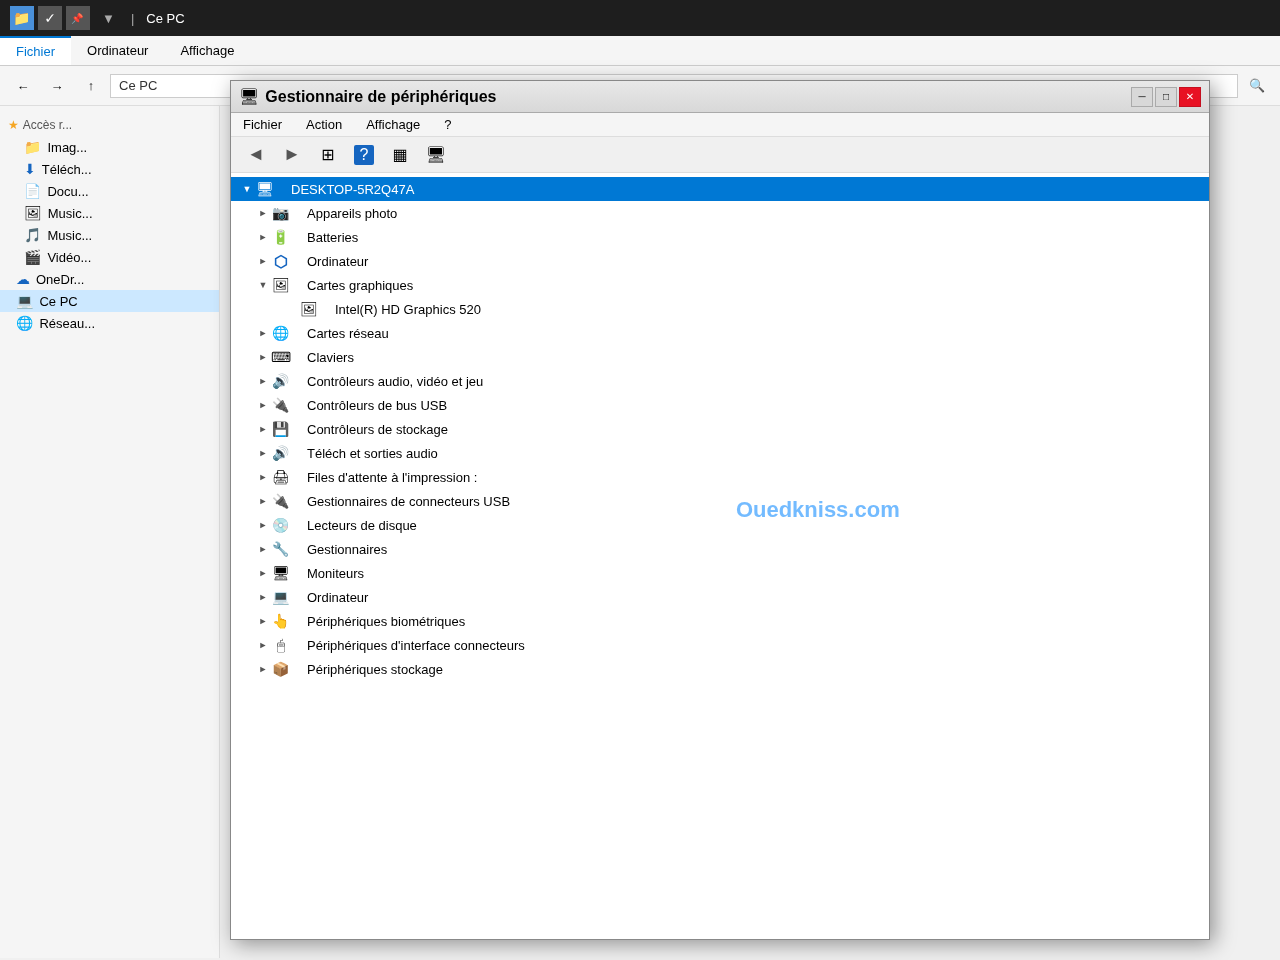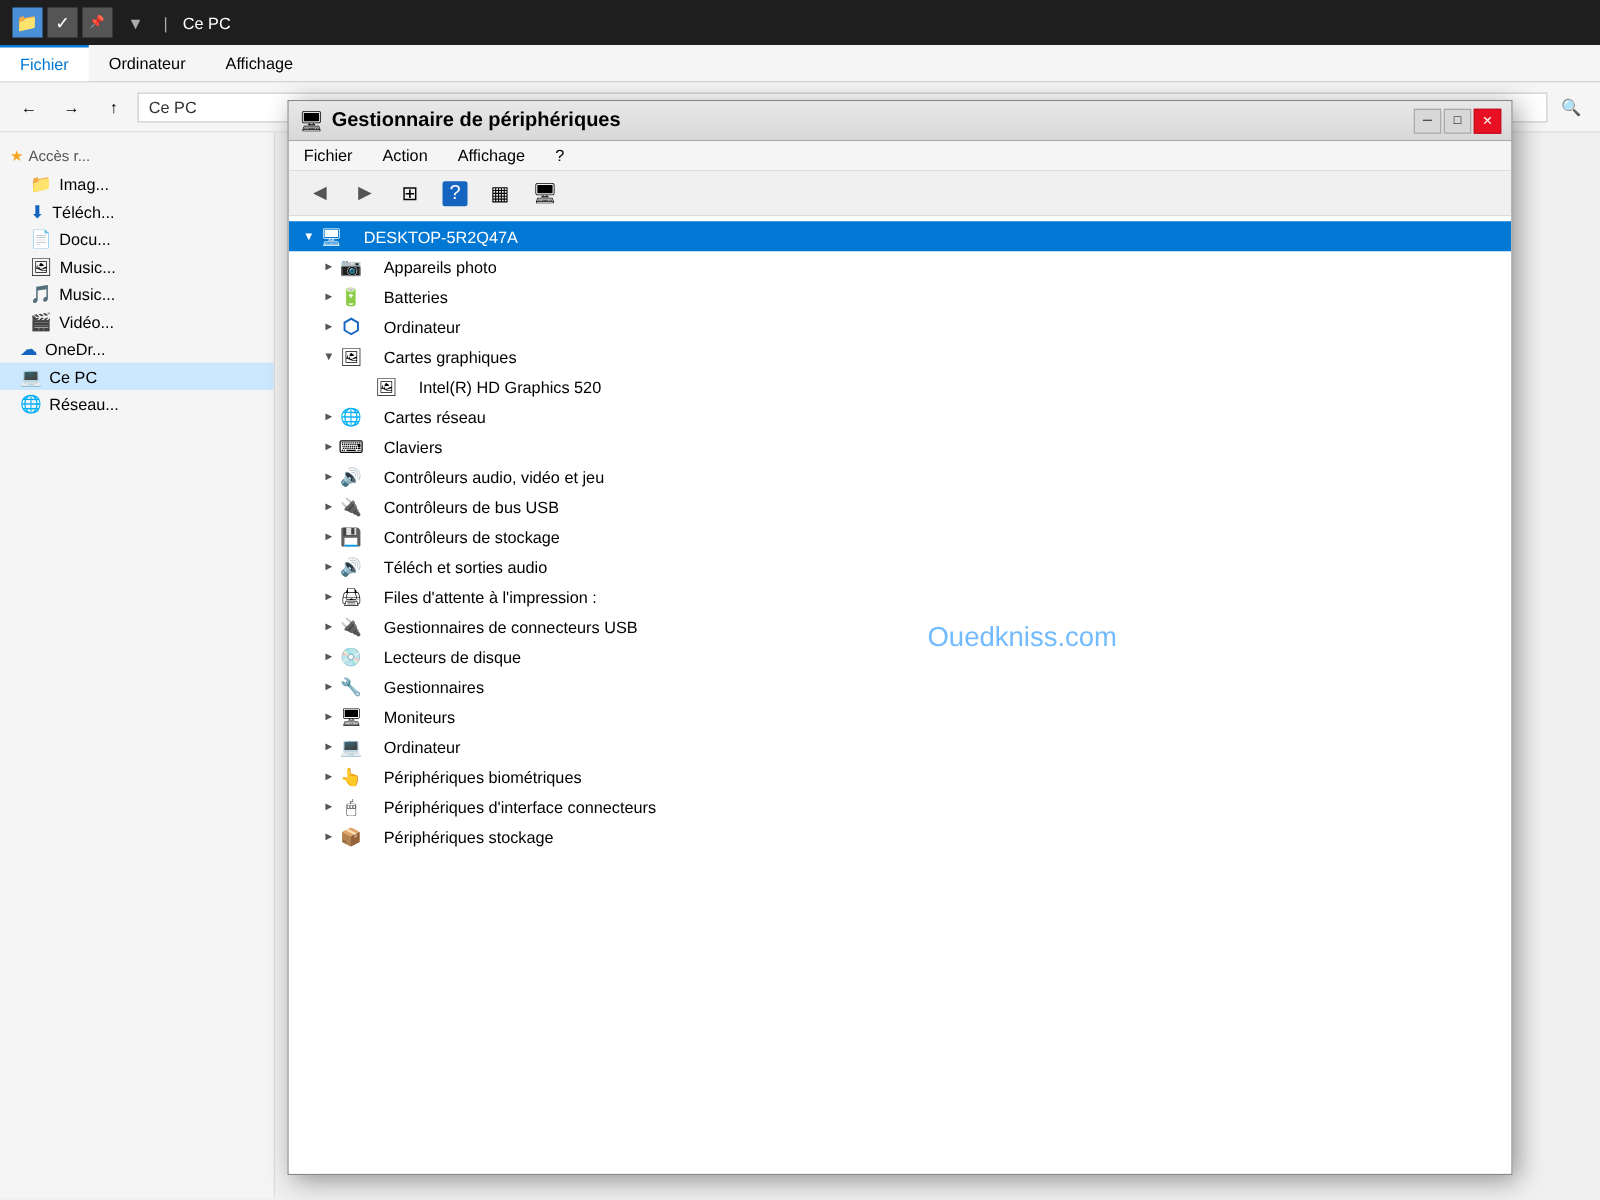--- a/index.html
+++ b/index.html
@@ -237,21 +237,21 @@
     .indent-1 { padding-left: 24px; }
     .indent-2 { padding-left: 52px; }
 
     
     .watermark {
       position: absolute;
       top: 50%;
       left: 60%;
       transform: translate(-50%, -50%);
       font-size: 22px;
-      font-weight: normal;
+      font-weight: bold;
       color: rgba(255, 200, 0, 0.85);
       pointer-events: none;
       white-space: nowrap;
       z-index: 999;
     }
     .watermark span { color: rgba(100,180,255,0.9); }
 
     .file-explorer-titlebar {
       height: 36px;
       background: #1e1e1e;

